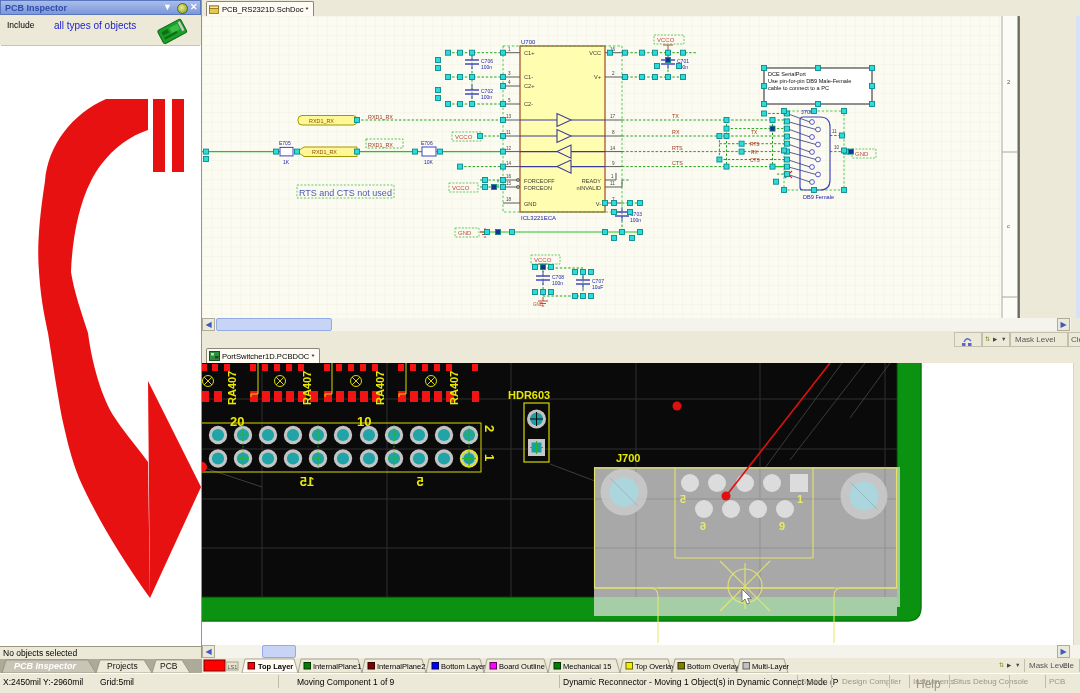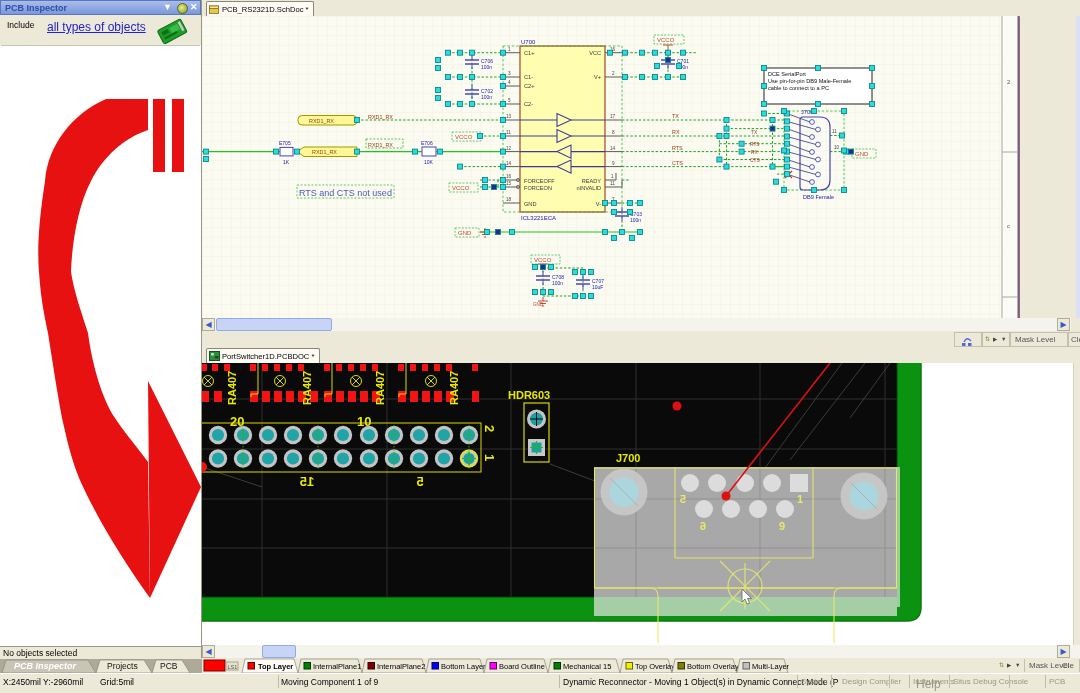--- a/index.html
+++ b/index.html
@@ -14,21 +14,21 @@
 
 <div class="abs" style="left:0;top:0;width:202px;height:693px;background:#fff;"></div>
 <div class="abs" style="left:0;top:0;width:201px;height:15px;background:linear-gradient(#AABDEA,#7B97DB);border:1px solid #5A76BE;box-sizing:border-box;">
   <span style="position:absolute;left:4px;top:2px;font-size:9px;font-weight:bold;color:#2E4DA8;">PCB Inspector</span>
   <span style="position:absolute;left:162px;top:1px;font-size:9px;color:#fff;">▼</span>
   <span style="position:absolute;left:176px;top:2px;width:9px;height:9px;background:radial-gradient(circle at 40% 40%, #F2E97A, #7A9A30);border-radius:50%;border:1px solid #4A6A20;"></span>
   <span style="position:absolute;left:189px;top:1px;font-size:9px;font-weight:bold;color:#fff;">✕</span>
 </div>
 <div class="abs beige" style="left:0;top:15px;width:201px;height:30px;">
   <span style="position:absolute;left:7px;top:5px;font-size:8.5px;color:#000;">Include</span>
-  <span style="position:absolute;left:47px;top:5px;font-size:12px;color:#2222CC;text-decoration:underline;">all types of objects</span>
+  <span style="position:absolute;left:54px;top:5px;font-size:10px;color:#2222CC;">all types of objects</span>
 
   <svg style="position:absolute;left:152px;top:1px;" width="40" height="30" viewBox="0 0 40 30">
     <g transform="rotate(-28 20 15)">
       <rect x="7" y="8" width="26" height="15" rx="2" fill="#1E9E28" stroke="#0A6A14"></rect>
       <rect x="10" y="11" width="7" height="4" fill="#0C7018"></rect>
       <rect x="19" y="11" width="9" height="6" fill="#36BE46"></rect>
       <rect x="10" y="17" width="14" height="2.5" fill="#0C7018"></rect>
       <rect x="29" y="10" width="2.5" height="10" fill="#C8C8C8"></rect>
     </g>
   </svg>
@@ -46,21 +46,21 @@
     <polygon points="96,14 100,1 144,1 152,14" fill="#ECE9D8" stroke="#8A8678" stroke-width="0.7"></polygon>
     <text x="107" y="10" font-size="8.5" fill="#111">Projects</text>
     <polygon points="152,14 156,1 182,1 190,14" fill="#ECE9D8" stroke="#8A8678" stroke-width="0.7"></polygon>
     <text x="160" y="10" font-size="8.5" fill="#111">PCB</text>
   </svg>
 </div>
 
 <div class="abs beige" style="left:0;top:673px;width:1080px;height:20px;border-top:1px solid #fff;">
   <span style="position:absolute;left:3px;top:3px;font-size:8.5px;color:#000;">X:2450mil Y:-2960mil</span>
   <span style="position:absolute;left:100px;top:3px;font-size:8.5px;color:#000;">Grid:5mil</span>
-  <span style="position:absolute;left:281px;top:3px;font-size:8.5px;color:#000;">Moving Component 1 of 9</span>
+  <span style="position:absolute;left:297px;top:3px;font-size:8.5px;color:#000;">Moving Component 1 of 9</span>
   <span style="position:absolute;left:563px;top:3px;font-size:8.5px;color:#000;">Dynamic Reconnector - Moving 1 Object(s) in Dynamic Connect Mode (P</span>
   <span style="position:absolute;left:801px;top:3px;font-size:8px;color:#9A9684;">System</span>
   <span style="position:absolute;left:836px;top:3px;font-size:8px;color:#9A9684;padding-left:6px;">Design Compiler</span>
   <span style="position:absolute;left:893px;top:3px;font-size:12px;color:#9A9684;margin-left:23px;">Help</span>
   <span style="position:absolute;left:913px;top:3px;font-size:8px;color:#9A9684;">Instruments</span>
   <span style="position:absolute;left:953px;top:3px;font-size:8px;color:#9A9684;">Situs Debug Console</span>
   <span style="position:absolute;left:1049px;top:3px;font-size:8px;color:#9A9684;">PCB</span>
   <span style="position:absolute;left:278px;top:1px;width:1px;height:13px;background:#C0BCAC;"></span>
   <span style="position:absolute;left:559px;top:1px;width:1px;height:13px;background:#C0BCAC;"></span>
   <span style="position:absolute;left:797px;top:1px;width:1px;height:13px;background:#C0BCAC;"></span>

